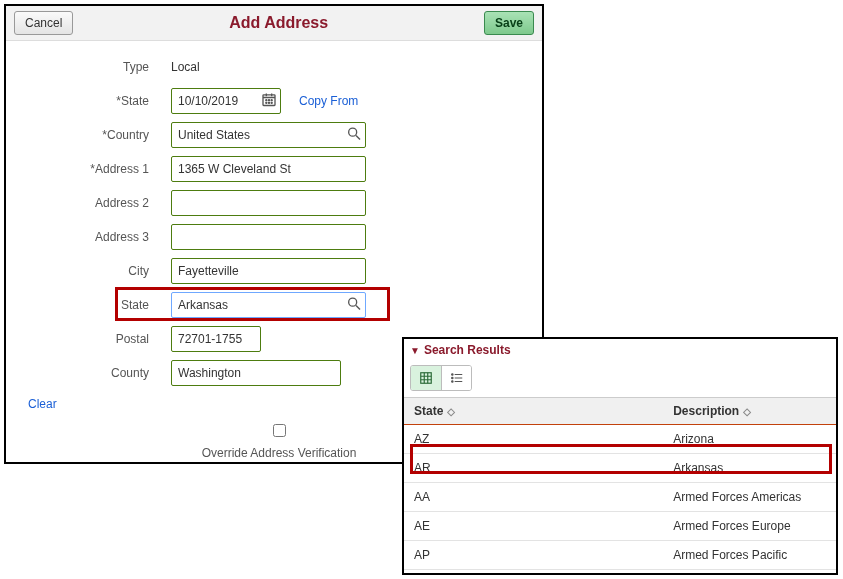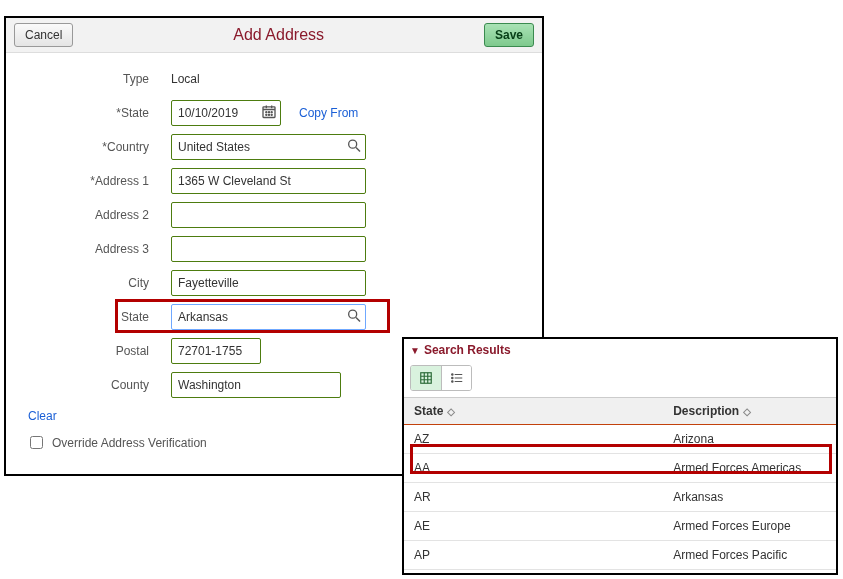--- a/index.html
+++ b/index.html
@@ -13,41 +13,41 @@
     height: 579px;
     position: relative;
   }
   .panel {
     position: absolute;
     border: 2px solid #000;
     background: #fff;
   }
   .panel-main {
     left: 4px;
-    top: 16px;
+    top: 4px;
     width: 540px;
     height: 460px;
   }
   .panel-results {
     left: 402px;
     top: 337px;
     width: 436px;
     height: 238px;
   }
   .header-bar {
     background: #f2f2f2;
     padding: 5px 8px;
     display: flex;
     align-items: center;
     justify-content: space-between;
     border-bottom: 1px solid #ddd;
   }
   .header-title {
     color: #8a1a2c;
-    font-weight: normal;
+    font-weight: bold;
     font-size: 16px;
     flex: 1;
     text-align: center;
   }
   .btn {
     padding: 4px 10px;
     font-size: 12px;
     border: 1px solid #999;
     border-radius: 3px;
     background: linear-gradient(#fafafa, #e4e4e4);
@@ -120,20 +120,21 @@
     margin-left: 12px;
     display: inline-block;
     margin-top: 4px;
   }
   .checkbox-row {
     margin: 10px 0 0 10px;
     display: flex;
     align-items: center;
     gap: 6px;
     color: #555;
+    flex-direction: column;
   }
   .highlight-box {
     border: 3px solid #b30000;
     position: absolute;
     pointer-events: none;
   }
   .hl-state {
     left: 109px;
     top: 281px;
     width: 275px;
@@ -356,28 +357,28 @@
           <span>Description</span><span class="sort-icon">◇</span>
         </th>
       </tr>
     </thead>
     <tbody>
       <tr>
         <td>AZ</td>
         <td>Arizona</td>
       </tr>
       <tr>
+        <td>AR</td>
+        <td>Arkansas</td>
+      </tr>
+      <tr>
         <td>AA</td>
         <td>Armed Forces Americas</td>
       </tr>
       <tr>
-        <td>AR</td>
-        <td>Arkansas</td>
-      </tr>
-      <tr>
         <td>AE</td>
         <td>Armed Forces Europe</td>
       </tr>
       <tr>
         <td>AP</td>
         <td>Armed Forces Pacific</td>
       </tr>
     </tbody>
   </table>
 

